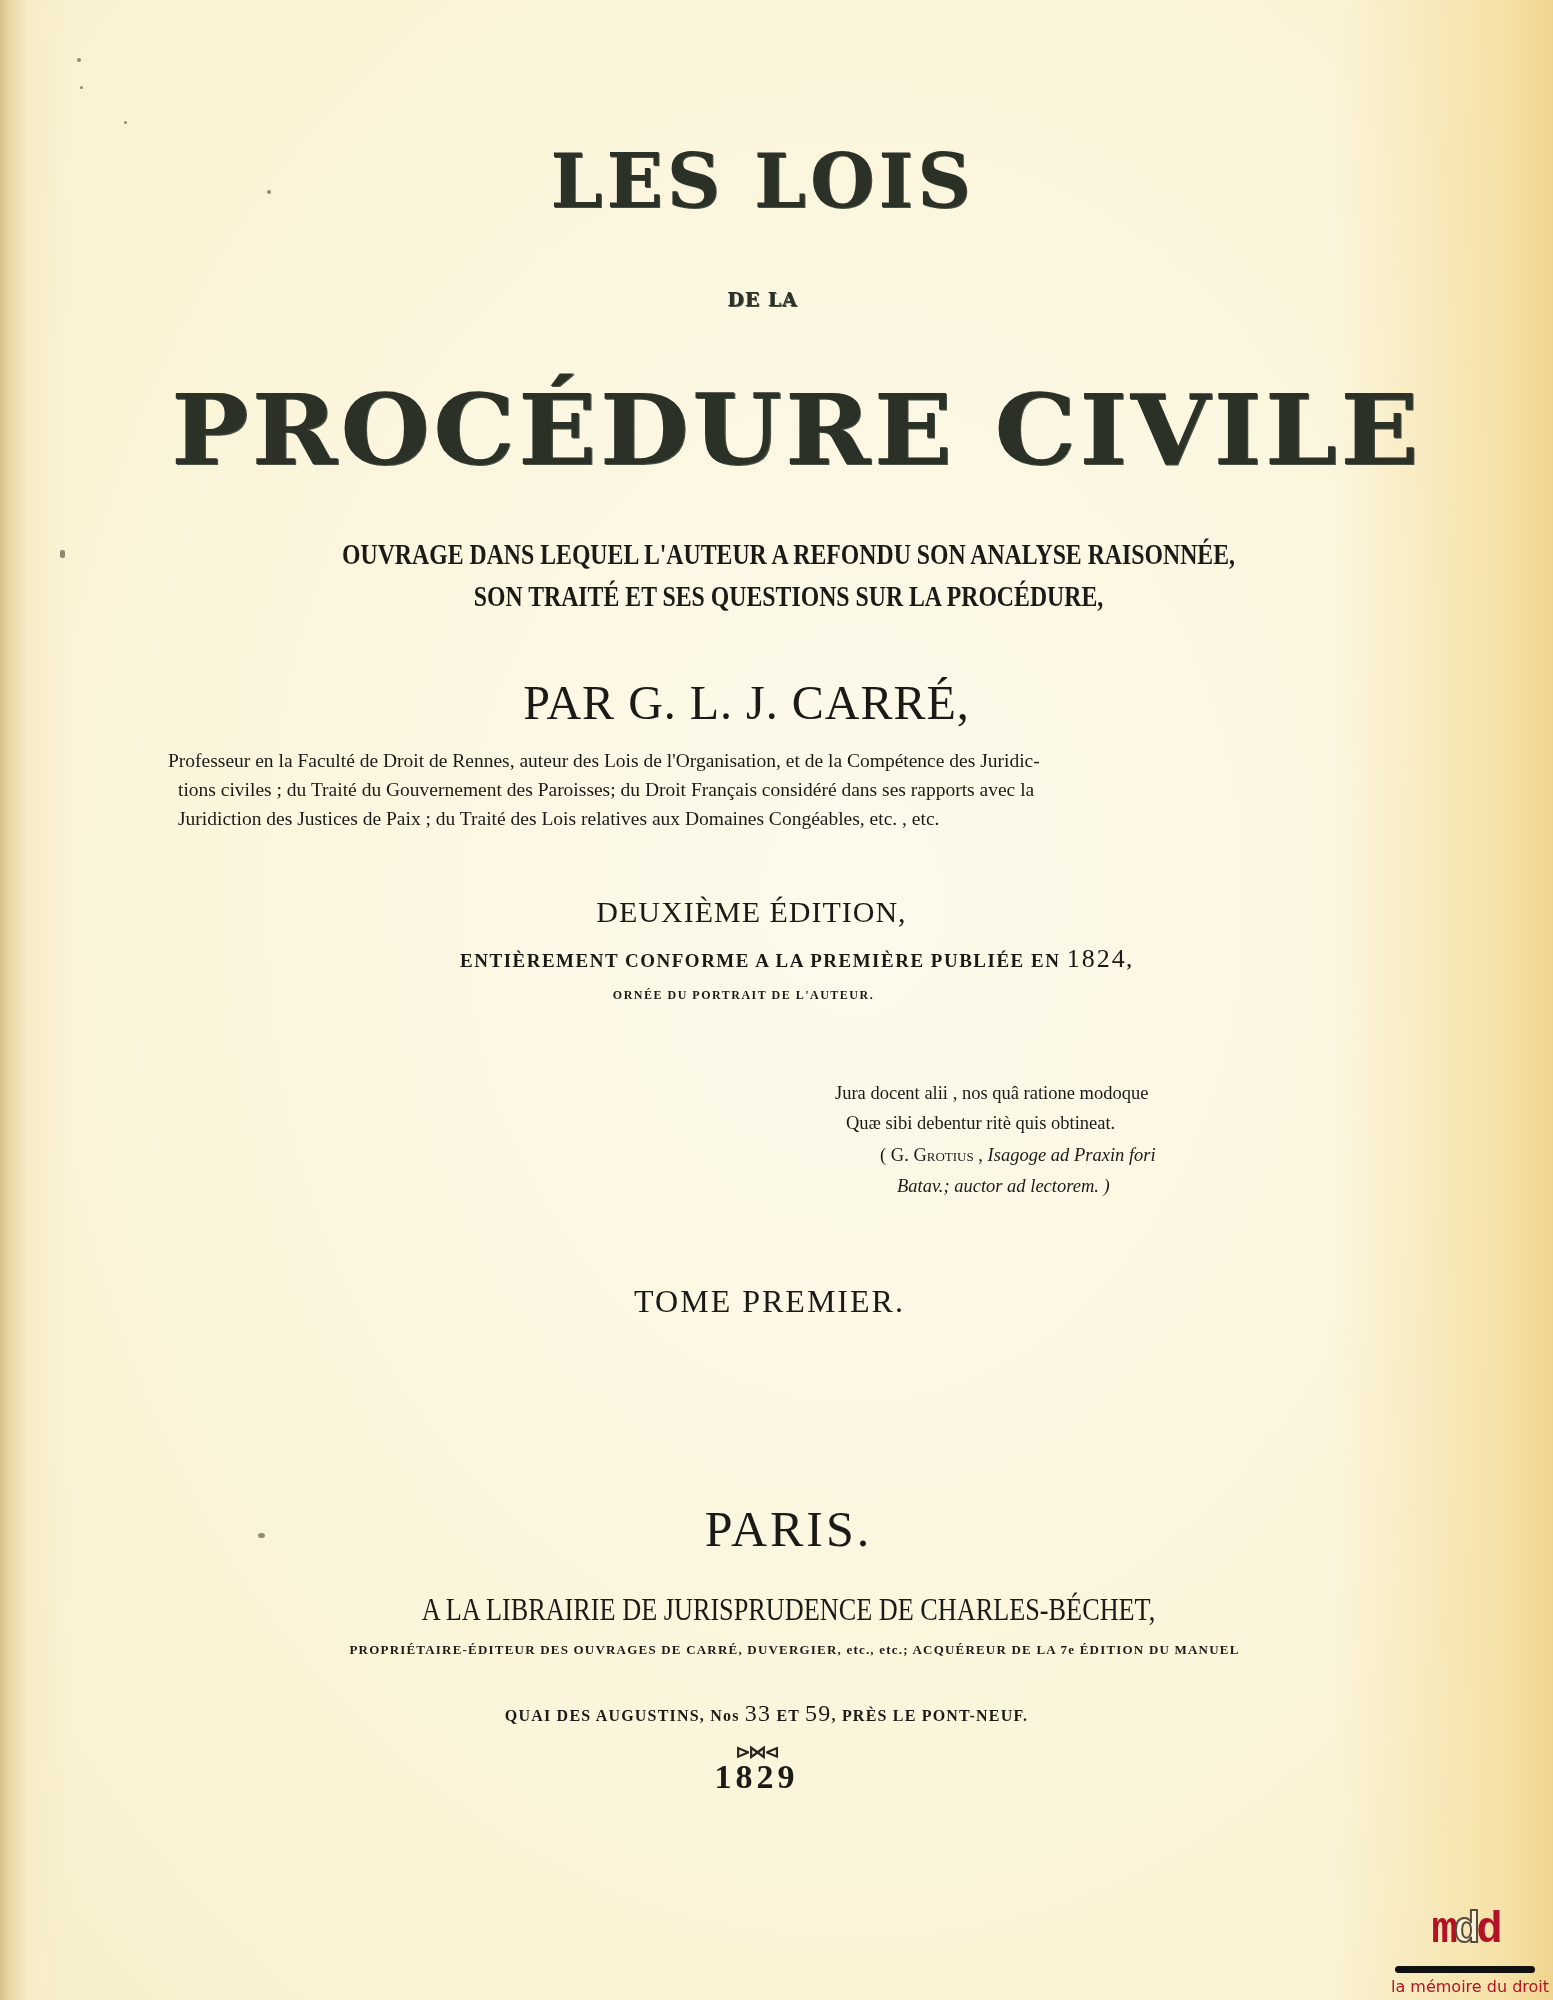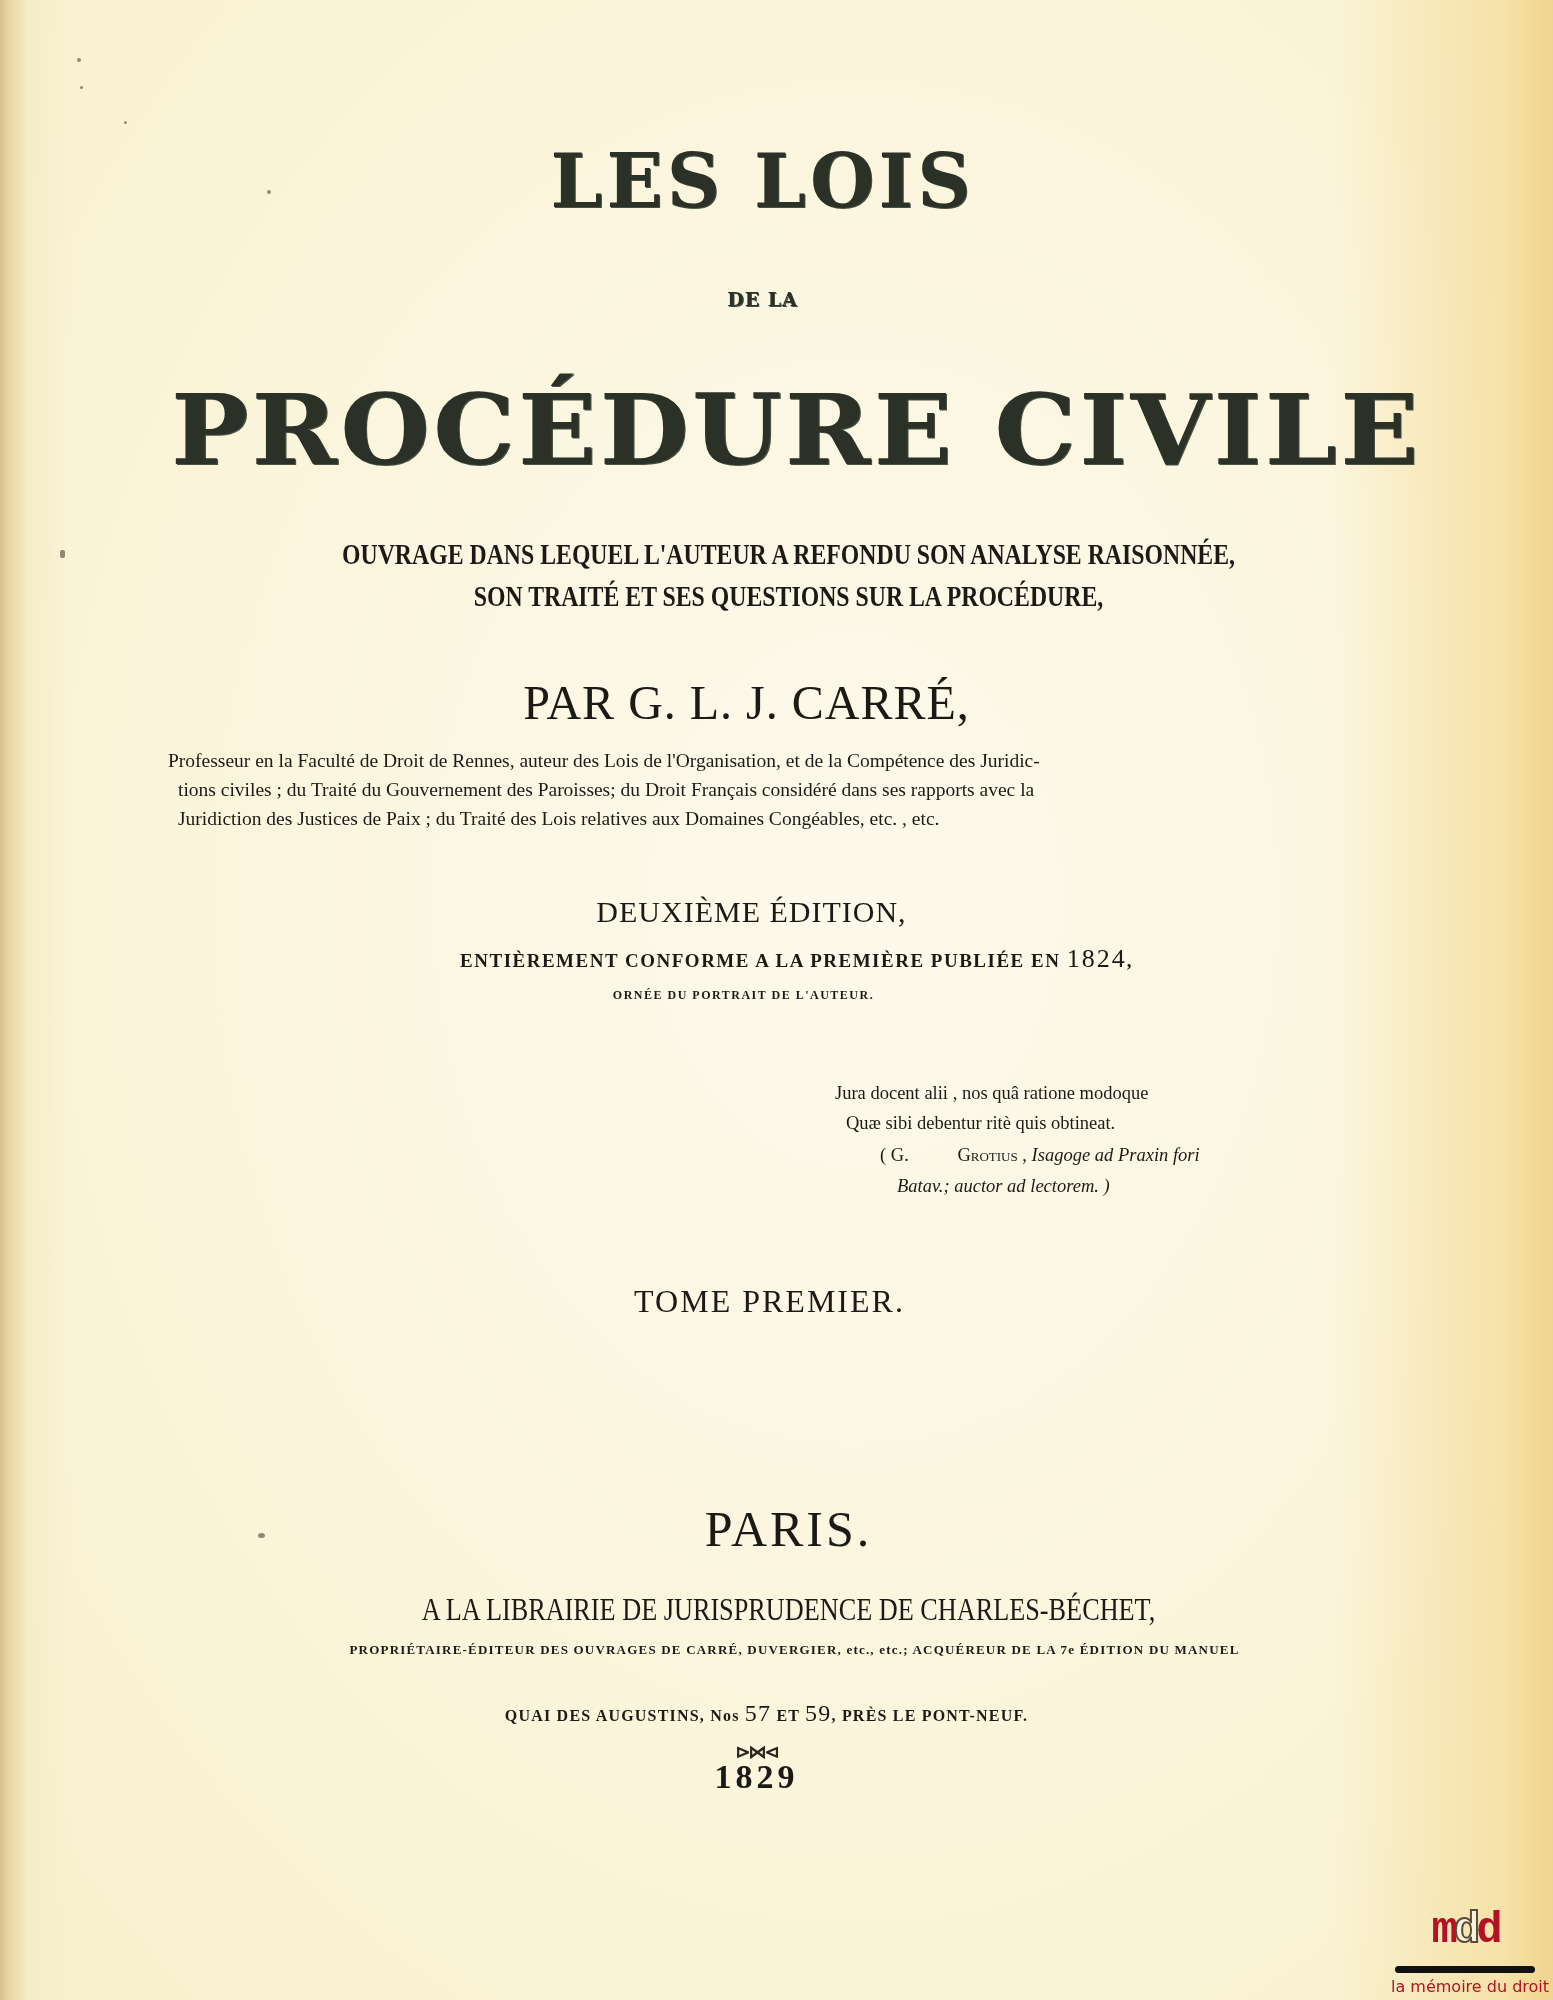--- a/index.html
+++ b/index.html
@@ -76,21 +76,21 @@
     .epigraph {
       position: absolute;
       font-family: "Liberation Serif", serif;
       font-size: 18.5px;
       white-space: nowrap;
     }
     #epi-1 { left: 822px; top: 1083px; margin-left: 13px; }
     #epi-2 { left: 846px; top: 1113px; }
     #epi-3 { left: 880px; top: 1145px; }
     #epi-4 { left: 897px; top: 1176px; }
-    .sc { font-variant: small-caps; margin-left: 44px; }
+    .sc { font-variant: small-caps; }
     .it { font-style: italic; }
     #tome { top: 1283px; left: -7px; font-size: 32px; font-family: "Liberation Serif", serif; letter-spacing: 2px; }
     #paris { top: 1500px; left: 12px; font-size: 50px; font-family: "Liberation Serif", serif; letter-spacing: 3px; }
     #librairie { top: 1591px; left: 12px; font-size: 32px; font-family: "Liberation Serif", serif; transform: scaleX(0.82); }
     .tiny {
       font-family: "Liberation Serif", serif;
       font-size: 13px;
       font-weight: bold;
       letter-spacing: 1.2px;
     }
@@ -178,21 +178,21 @@
     <span>Batav.; auctor ad lectorem.</span><span> )</span>
   </div>
 
   <div class="line" id="tome">TOME PREMIER.</div>
 
   <div class="line" id="paris">PARIS.</div>
   <div class="line" id="librairie">A LA LIBRAIRIE DE JURISPRUDENCE DE CHARLES-BÉCHET,</div>
   <div class="line tiny" id="prop-1">PROPRIÉTAIRE-ÉDITEUR DES OUVRAGES DE CARRÉ, DUVERGIER, etc., etc.; ACQUÉREUR DE LA 7e ÉDITION DU MANUEL</div>
   <div class="line tiny" id="quai">
     <span>QUAI DES AUGUSTINS, Nos</span>
-    <span class="num">57</span>
+    <span class="num">33</span>
     <span>ET</span>
     <span class="num">59</span><span>, PRÈS LE PONT-NEUF.</span>
   </div>
   <div class="line" id="ornament">⊳⋈⊲</div>
   <div class="line" id="year">1829</div>
 
   <div class="logo">
     <div class="logo-mark">
       <span>m</span><span class="mid">d</span><span>d</span>
     </div>

